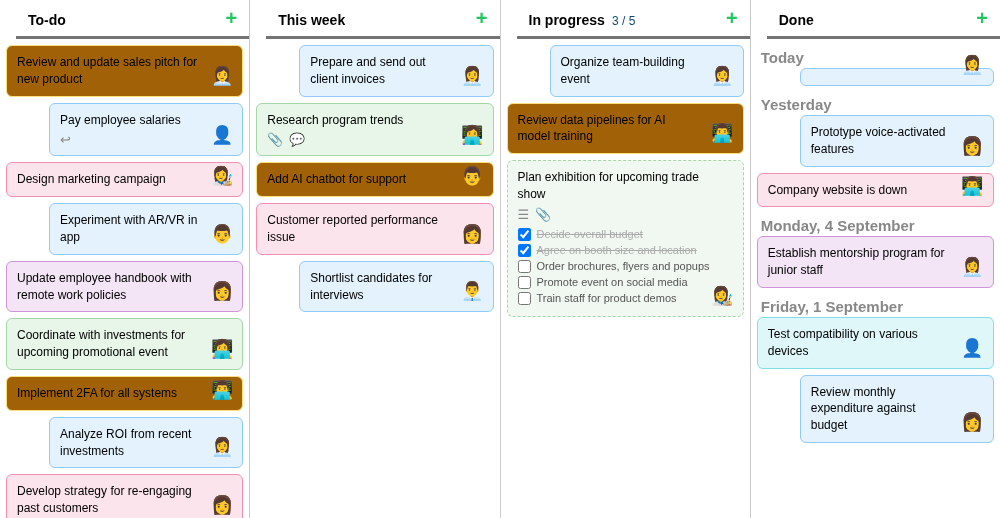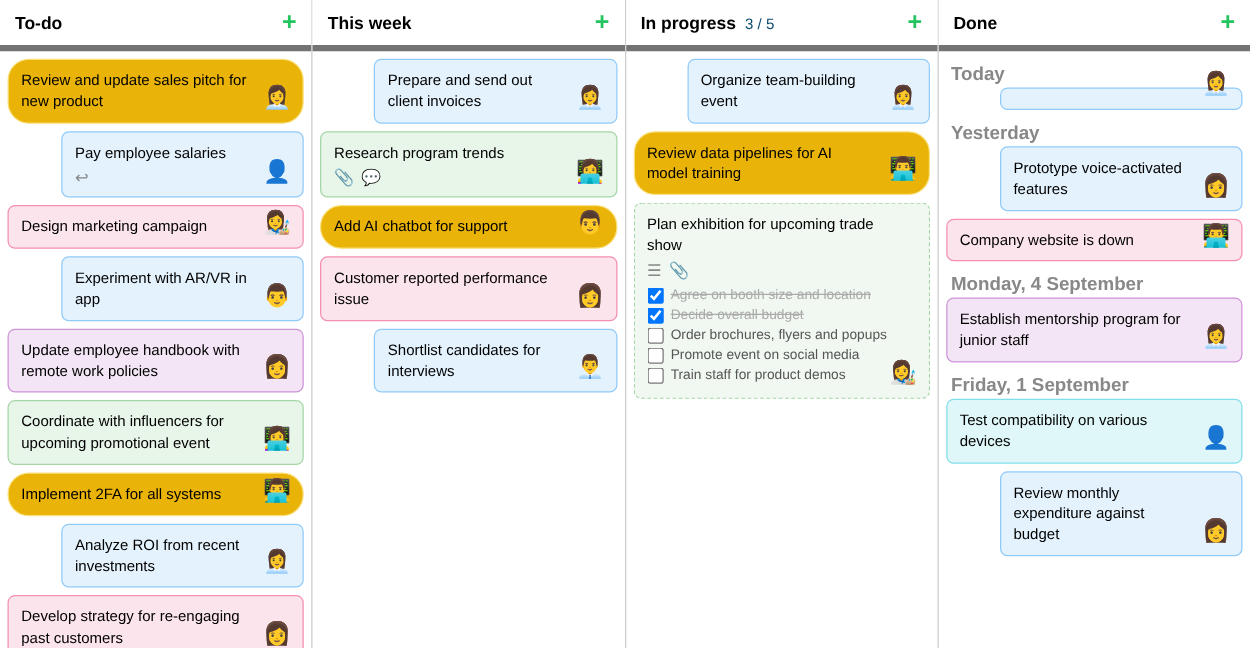--- a/index.html
+++ b/index.html
@@ -1,28 +1,28 @@
 <!DOCTYPE html>
 <html><head>
   <meta charset="utf-8">
   <style>
     * { box-sizing: border-box; margin: 0; padding: 0; }
     body { font-family: Arial, sans-serif; background: #f0f0f0; font-size: 12px; }
     .board { display: flex; width: 1000px; min-height: 518px; background: #fff; }
     .column { flex: 1; border-right: 1px solid #ccc; display: flex; flex-direction: column; }
     .column:last-child { border-right: none; }
-    .col-header { display: flex; align-items: center; justify-content: space-between; padding: 8px 12px; border-bottom: 5px solid #737373; background: #fff; font-weight: bold; font-size: 14px; }
+    .col-header { display: flex; align-items: flex-end; justify-content: space-between; padding: 8px 12px; border-bottom: 3px solid #737373; background: #fff; font-weight: bold; font-size: 14px; margin-left: 16px; }
     .col-header .add-btn { color: #22c55e; font-size: 20px; cursor: pointer; line-height: 1; }
     .col-header .progress-badge { font-size: 12px; font-weight: normal; color: #0c4a6e; margin-left: 4px; }
     .col-body { padding: 6px; flex: 1; overflow-y: auto; }
     .card { background: #fff; border-radius: 6px; padding: 8px 10px; margin-bottom: 6px; position: relative; font-size: 12px; border: 1px solid #e0e0e0; }
     .card-text { padding-right: 32px; line-height: 1.4; }
     .avatar { width: 28px; height: 28px; border-radius: 50%; display: flex; align-items: center; justify-content: center; font-size: 18px; position: absolute; right: 6px; bottom: 6px; }
     
-    .card-yellow { background: #eab308; border-color: #f9e07a; border-radius: 17px; }
+    .card-yellow { background: #a16207; border-color: #f9e07a; }
     .card-blue { background: #e3f2fd; border-color: #90caf9; margin-left: 43px; }
     .card-pink { background: #fce4ec; border-color: #f48fb1; }
     .card-green { background: #e8f5e9; border-color: #a5d6a7; }
     .card-purple { background: #f3e5f5; border-color: #ce93d8; }
     .card-teal { background: #e0f7fa; border-color: #80deea; }
     
     .card-icons { display: flex; gap: 6px; margin-top: 4px; font-size: 13px; color: #888; }
     
     .checklist { margin-top: 6px; }
     .checklist-item { display: flex; align-items: center; gap: 6px; margin-bottom: 3px; font-size: 11px; color: #555; }
@@ -60,21 +60,21 @@
         </div>
         <div class="card card-blue">
           <div class="card-text">Experiment with AR/VR in app</div>
           <div class="avatar">👨</div>
         </div>
         <div class="card card-purple">
           <div class="card-text">Update employee handbook with remote work policies</div>
           <div class="avatar">👩</div>
         </div>
         <div class="card card-green">
-          <div class="card-text">Coordinate with influencers for upcoming promotional event</div>
+          <div class="card-text">Coordinate with investments for upcoming promotional event</div>
           <div class="avatar">👩‍💻</div>
         </div>
         <div class="card card-yellow">
           <div class="card-text">Implement 2FA for all systems</div>
           <div class="avatar">👨‍💻</div>
         </div>
         <div class="card card-blue">
           <div class="card-text">Analyze ROI from recent investments</div>
           <div class="avatar">👩‍💼</div>
         </div>
@@ -132,25 +132,25 @@
         </div>
         <div class="card card-dashed">
           <div class="card-text">Plan exhibition for upcoming trade show</div>
           <div class="card-icons">
             <span>☰</span>
             <span>📎</span>
           </div>
           <div class="checklist">
             <div class="checklist-item checked">
               <input type="checkbox" checked="" style="">
-              <span>Agree on booth size and location</span>
+              <span>Decide overall budget</span>
             </div>
             <div class="checklist-item checked">
               <input type="checkbox" checked="" style="">
-              <span>Decide overall budget</span>
+              <span>Agree on booth size and location</span>
             </div>
             <div class="checklist-item">
               <input type="checkbox" style="">
               <span>Order brochures, flyers and popups</span>
             </div>
             <div class="checklist-item">
               <input type="checkbox" style="">
               <span>Promote event on social media</span>
             </div>
             <div class="checklist-item">

